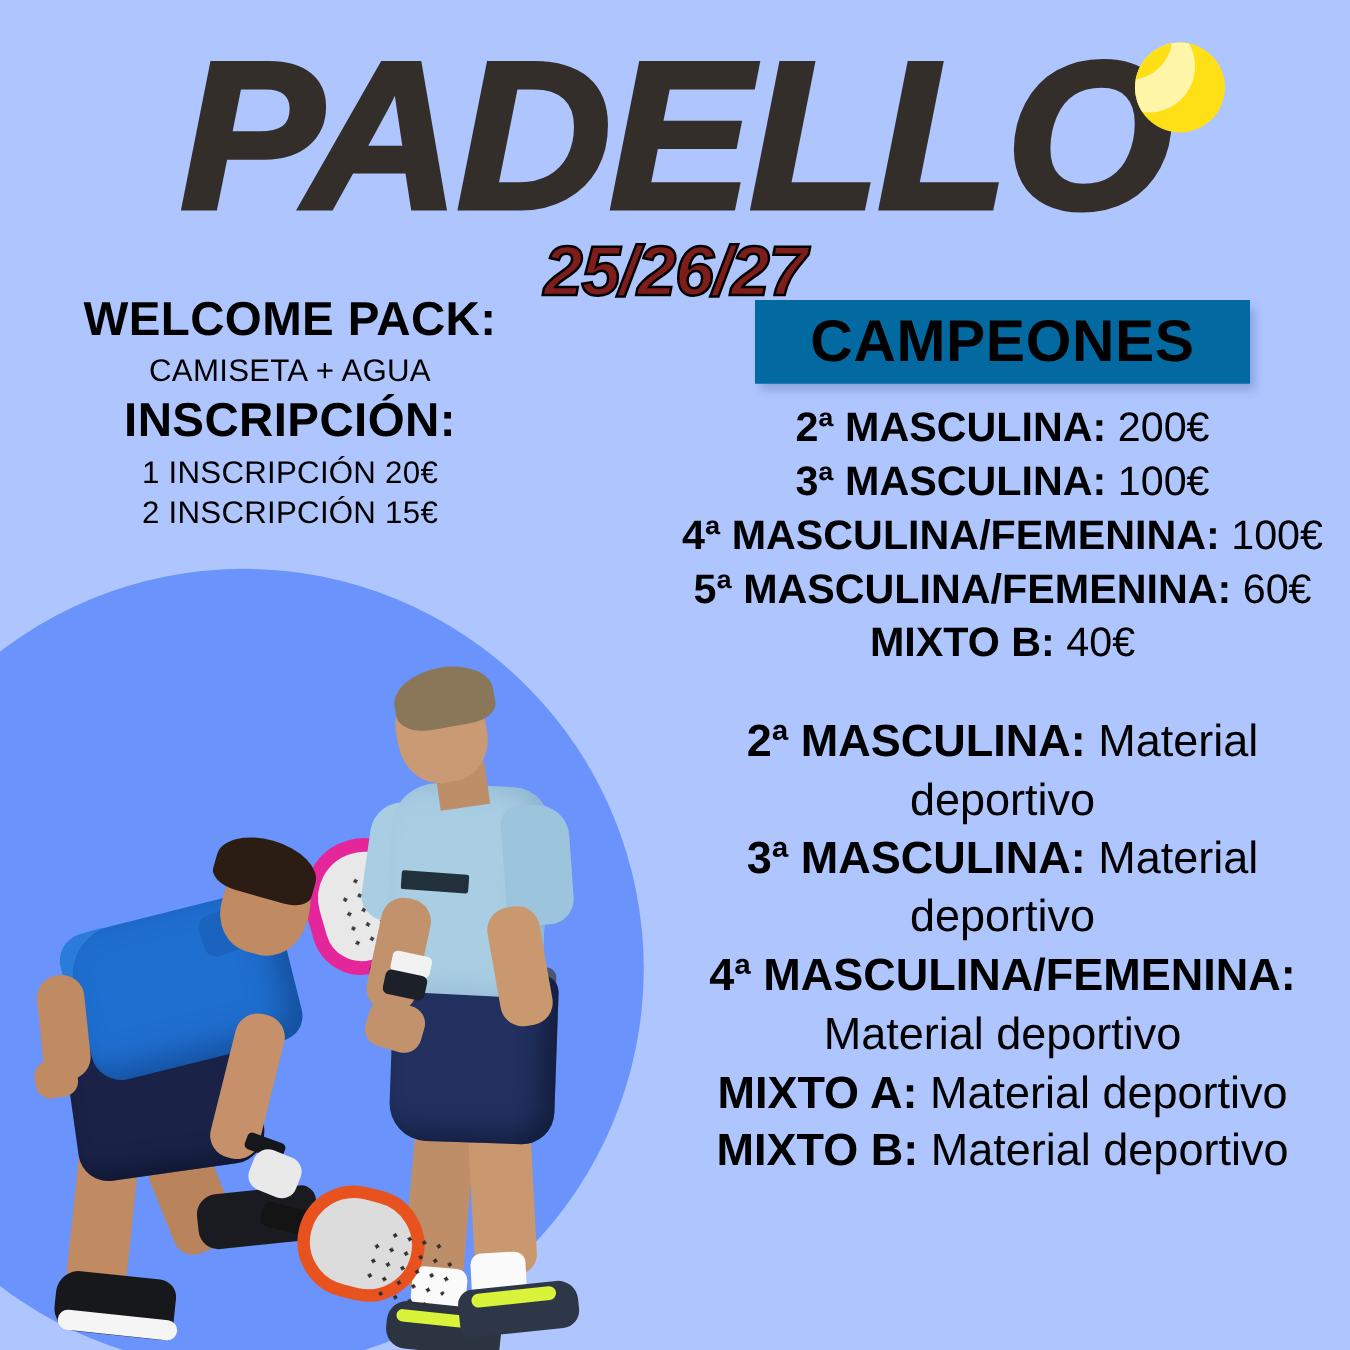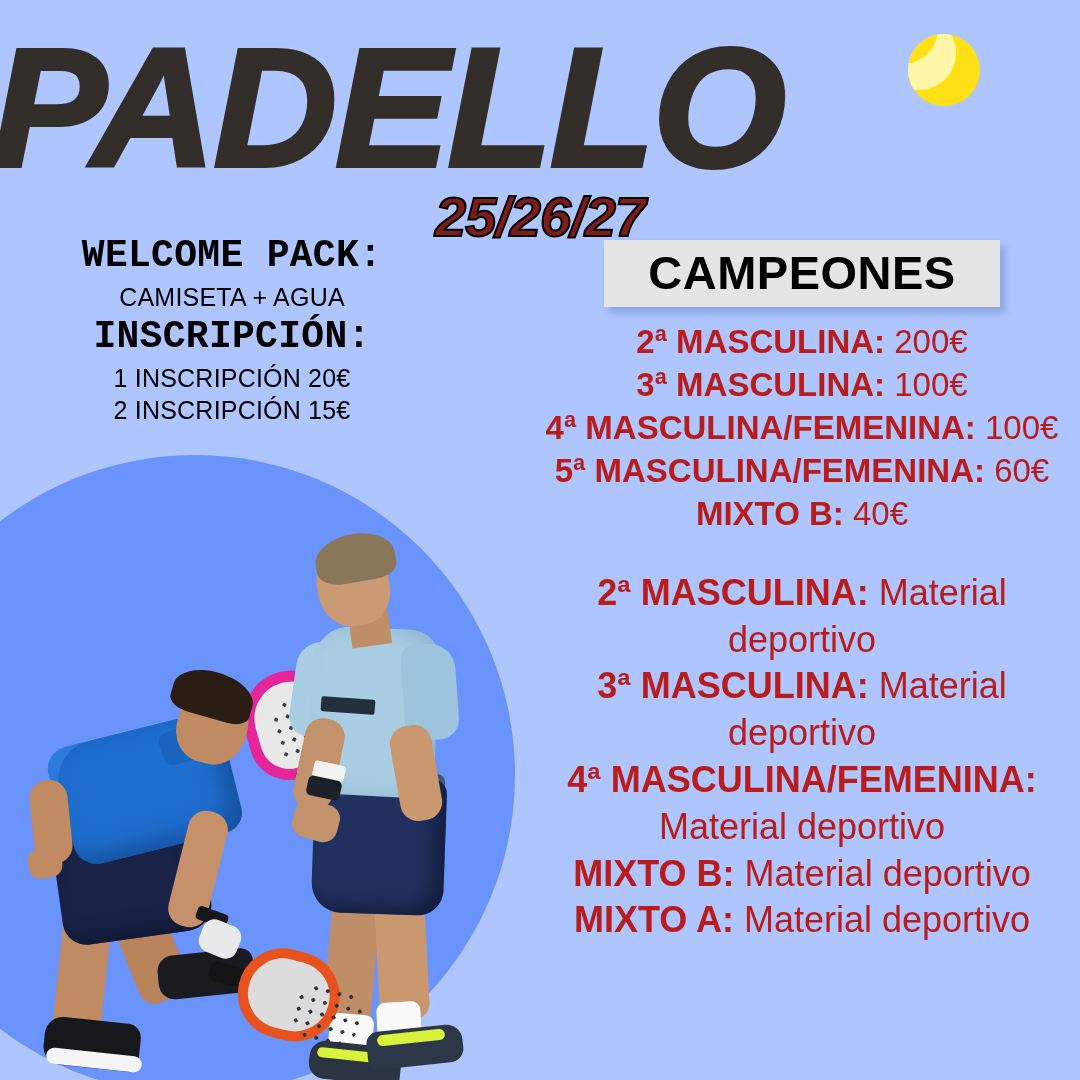--- a/index.html
+++ b/index.html
@@ -22,21 +22,21 @@
     left:-125px;top:455px;
     width:640px;height:640px;
     border-radius:50%;
     background:#6A93FC;
   }
 
   
   .title-wrap{
     position:absolute;
     left:0;top:24px;width:1080px;
-    text-align:left;
+    text-align:center;
     line-height:1;
   }
   .title{
     display:inline-block;
     font-family:"Liberation Sans", sans-serif;
     font-weight:700;
     font-style:italic;
     font-size:168px;
     letter-spacing:-2px;
     color:#332E2A;
@@ -87,53 +87,52 @@
     left:22px;top:232px;
     width:420px;
     text-align:center;
     color:#000;
   }
   .lc-head{
     font-size:38px;
     font-weight:600;
     line-height:1.28;
     letter-spacing:.3px;
-    font-family:Liberation Mono, monospace;
   }
   .lc-sub{
     font-size:25px;
     font-weight:400;
     line-height:1.3;
     letter-spacing:.2px;
   }
 
   
   .right-col{
     position:absolute;
     left:540px;top:240px;
     width:524px;
     text-align:center;
   }
   .banner{
     display:block;
-    background:#e5e5e5;
+    background:#0369a1;
     box-shadow:5px 6px 7px rgba(60,80,150,.28);
     padding:8px 12px 10px;
     margin:0 auto;
     font-size:47px;
     font-weight:700;
     letter-spacing:.5px;
     color:#000;
     line-height:1.05;
   }
   .banner.camp{width:372px;}
   .banner.sub{width:376px;}
   .list{
     margin-top:14px;
-    color:#b91c1c;
+    color:#000000;
   }
   .row{
     font-size:33px;
     line-height:1.30;
     letter-spacing:0px;
   }
   .row b{font-weight:700;}
   .row span{font-weight:400;}
   .sub-list .row{
     font-size:36px;
@@ -463,19 +462,19 @@
         <div class="row"><b>MIXTO B:</b><span> 40€</span></div>
       </div>
 
     <div class="gap-camp"></div>
 
 
     <div class="list sub-list" id="subcampeones-list">
         <div class="row"><b>2ª MASCULINA:</b><span> Material deportivo</span></div>
         <div class="row"><b>3ª MASCULINA:</b><span> Material deportivo</span></div>
         <div class="row"><b>4ª MASCULINA/FEMENINA:</b><span> Material deportivo</span></div>
+        <div class="row"><b>MIXTO A:</b><span> Material deportivo</span></div>
         <div class="row"><b>MIXTO B:</b><span> Material deportivo</span></div>
-        <div class="row"><b>MIXTO A:</b><span> Material deportivo</span></div>
       </div>
 
   </div>
 
 </div>
 
 </body></html>

